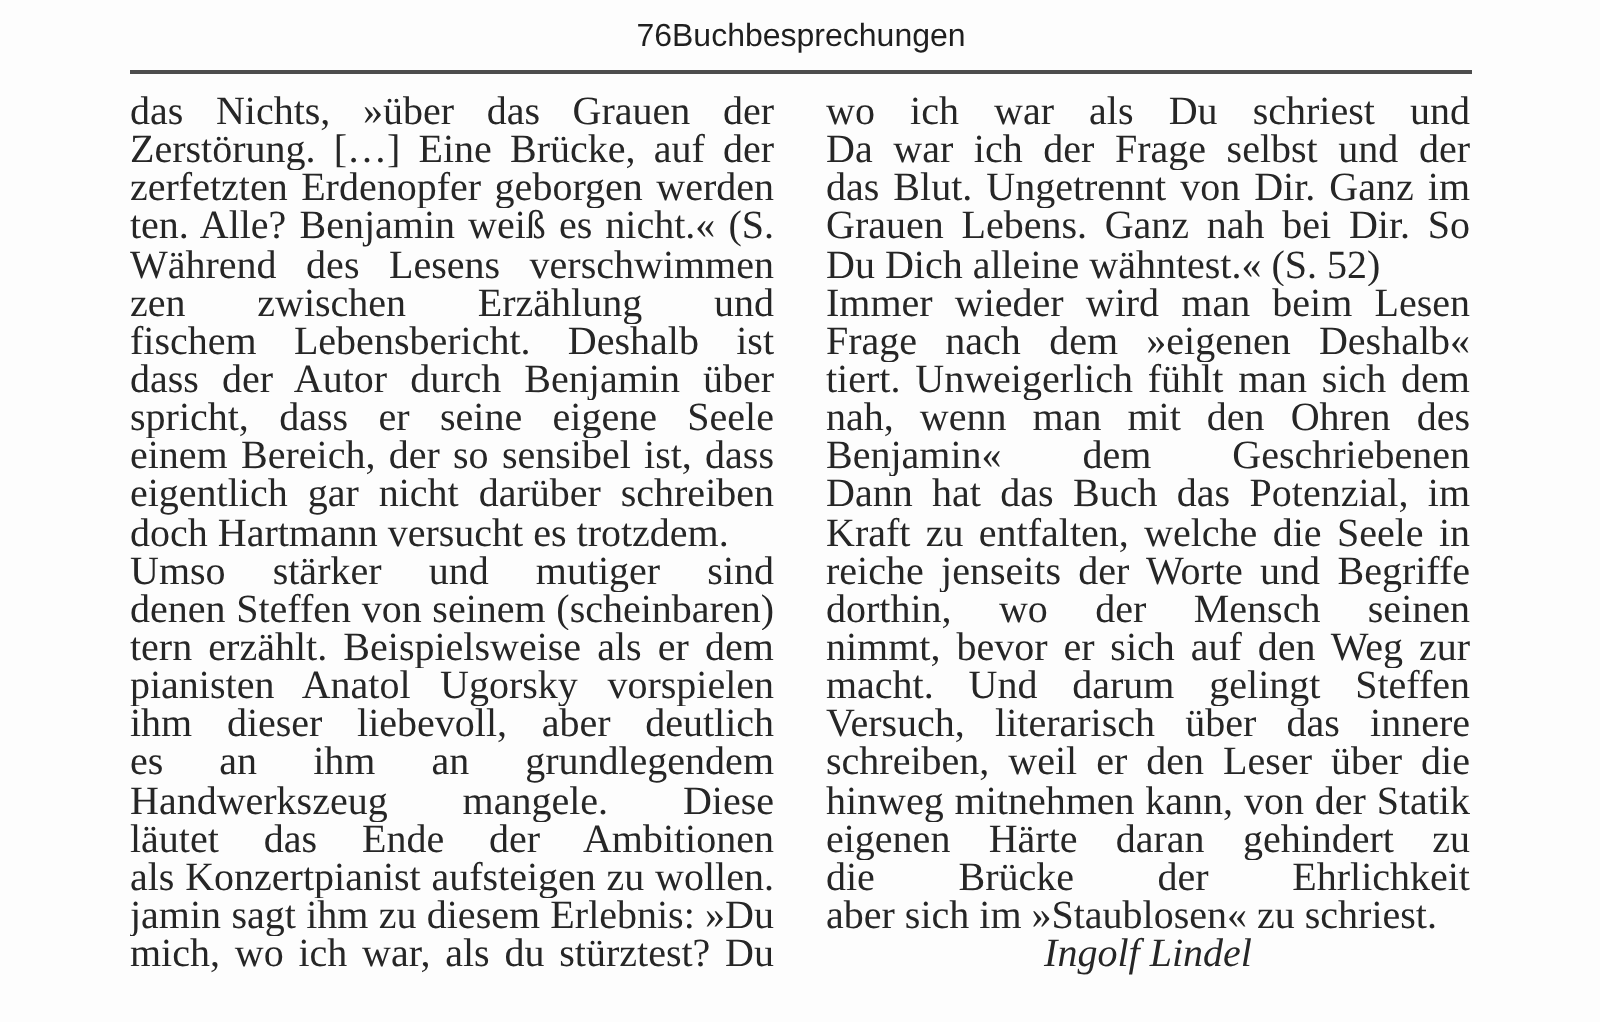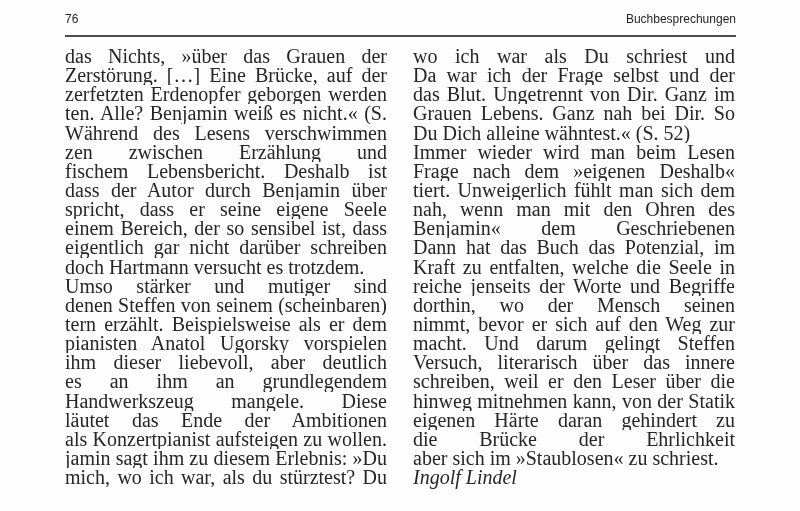--- a/index.html
+++ b/index.html
@@ -18,24 +18,24 @@
     color: var(--ink, #262626);
   }
   .content {
     position: absolute;
     left: 65px;
     top: 10px;
     width: 671px;
   }
   .page-header {
     display: flex;
-    justify-content: space-between;
+    justify-content: center;
     align-items: flex-end;
     font-family: "Liberation Sans", sans-serif;
-    font-size: 12px;
+    font-size: 16px;
     line-height: 18px;
     color: var(--header-ink, #1f1f1f);
     padding-bottom: 7px;
   }
   .rule {
     height: 2px;
     background: var(--rule, #4d4d4d);
   }
   .columns {
     display: flex;
@@ -53,21 +53,21 @@
     overflow: hidden;
     text-align: justify;
     text-align-last: justify;
     white-space: normal;
   }
   .line.para-end {
     text-align-last: left;
   }
   .byline {
     height: 19.15px;
-    text-align: left;
+    text-align: center;
     font-style: italic;
   }
 </style>
 </head>
 <body>
 
 <div class="page">
   <div class="content">
 
     <header class="page-header">

